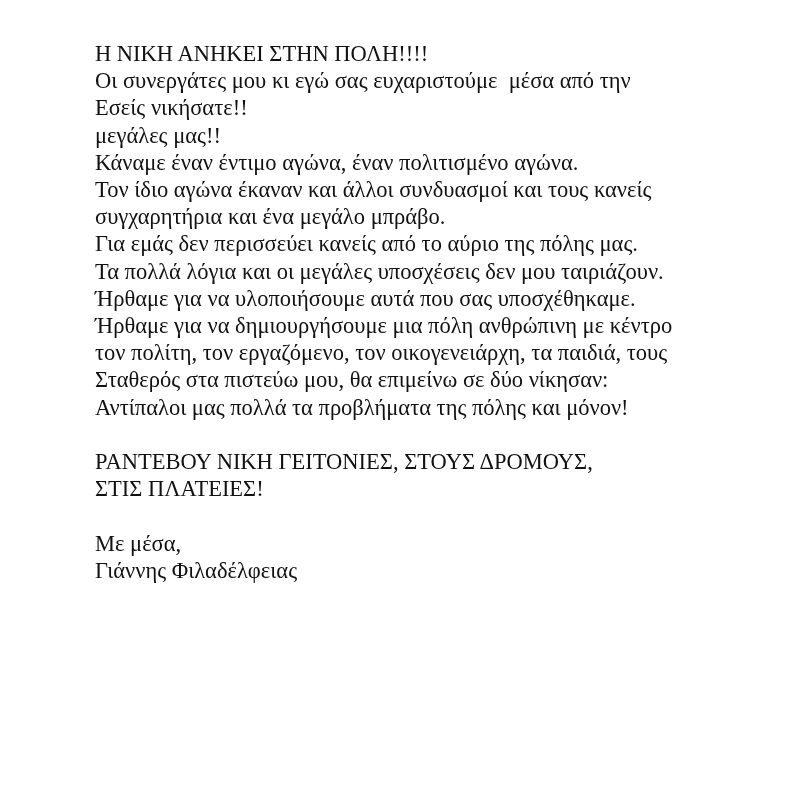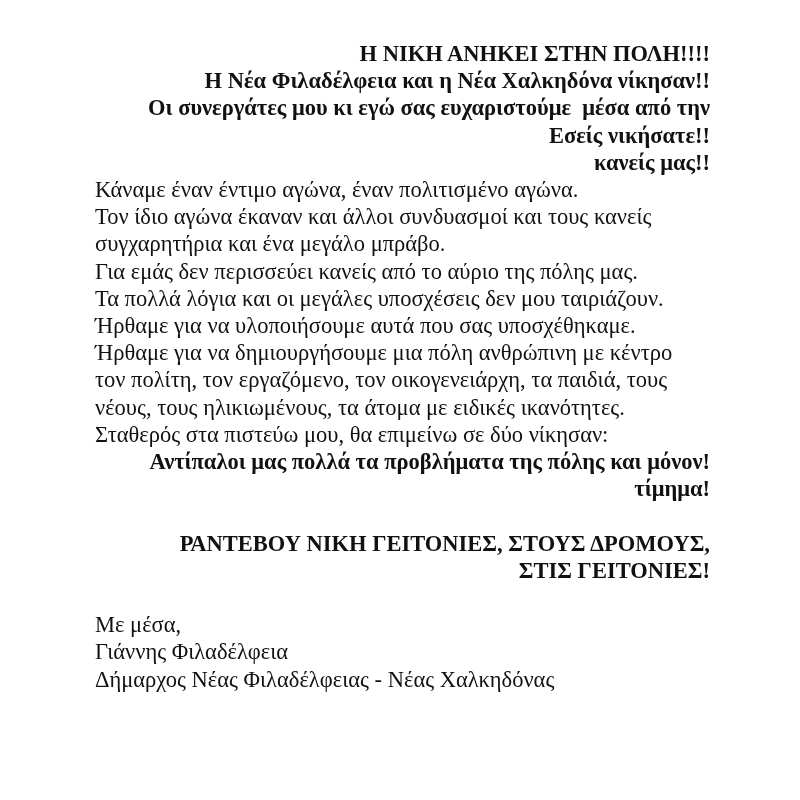--- a/index.html
+++ b/index.html
@@ -25,47 +25,42 @@
     font-size: 22.5px;
     line-height: 27.2px;
     color: #111111;
     letter-spacing: 0px;
   }
   .line {
     white-space: pre-wrap;
     min-height: 27.2px;
   }
   .line.bold {
-    font-weight: bold;
-    text-align: right;
+    font-weight: normal;
   }
 </style>
 </head>
 <body style="background: rgb(255, 255, 255);">
 
 <div class="page">
   <div class="letter-body" style="color: rgb(17, 17, 17);">
       <div class="line bold">Η ΝΙΚΗ ΑΝΗΚΕΙ ΣΤΗΝ ΠΟΛΗ!!!!</div>
-      <div class="line bold">Η Νέα Φιλαδέλφεια και η Νέα Χαλκηδόνα νίκησαν!!</div>
       <div class="line bold">Οι συνεργάτες μου κι εγώ σας ευχαριστούμε  μέσα από την</div>
       <div class="line bold">Εσείς νικήσατε!!</div>
-      <div class="line bold">κανείς μας!!</div>
+      <div class="line bold">μεγάλες μας!!</div>
       <div class="line">Κάναμε έναν έντιμο αγώνα, έναν πολιτισμένο αγώνα.</div>
       <div class="line">Τον ίδιο αγώνα έκαναν και άλλοι συνδυασμοί και τους κανείς</div>
       <div class="line">συγχαρητήρια και ένα μεγάλο μπράβο.</div>
       <div class="line">Για εμάς δεν περισσεύει κανείς από το αύριο της πόλης μας.</div>
       <div class="line">Τα πολλά λόγια και οι μεγάλες υποσχέσεις δεν μου ταιριάζουν.</div>
       <div class="line">Ήρθαμε για να υλοποιήσουμε αυτά που σας υποσχέθηκαμε.</div>
       <div class="line">Ήρθαμε για να δημιουργήσουμε μια πόλη ανθρώπινη με κέντρο</div>
       <div class="line">τον πολίτη, τον εργαζόμενο, τον οικογενειάρχη, τα παιδιά, τους</div>
-      <div class="line">νέους, τους ηλικιωμένους, τα άτομα με ειδικές ικανότητες.</div>
       <div class="line">Σταθερός στα πιστεύω μου, θα επιμείνω σε δύο νίκησαν:</div>
       <div class="line bold">Αντίπαλοι μας πολλά τα προβλήματα της πόλης και μόνον!</div>
-      <div class="line bold">τίμημα!</div>
       <div class="line">&nbsp;</div>
       <div class="line bold">ΡΑΝΤΕΒΟΥ ΝΙΚΗ ΓΕΙΤΟΝΙΕΣ, ΣΤΟΥΣ ΔΡΟΜΟΥΣ,</div>
-      <div class="line bold">ΣΤΙΣ ΓΕΙΤΟΝΙΕΣ!</div>
+      <div class="line bold">ΣΤΙΣ ΠΛΑΤΕΙΕΣ!</div>
       <div class="line">&nbsp;</div>
       <div class="line">Με μέσα,</div>
-      <div class="line">Γιάννης Φιλαδέλφεια</div>
-      <div class="line">Δήμαρχος Νέας Φιλαδέλφειας - Νέας Χαλκηδόνας</div>
+      <div class="line">Γιάννης Φιλαδέλφειας</div>
     </div>
 </div>
 
 </body></html>

